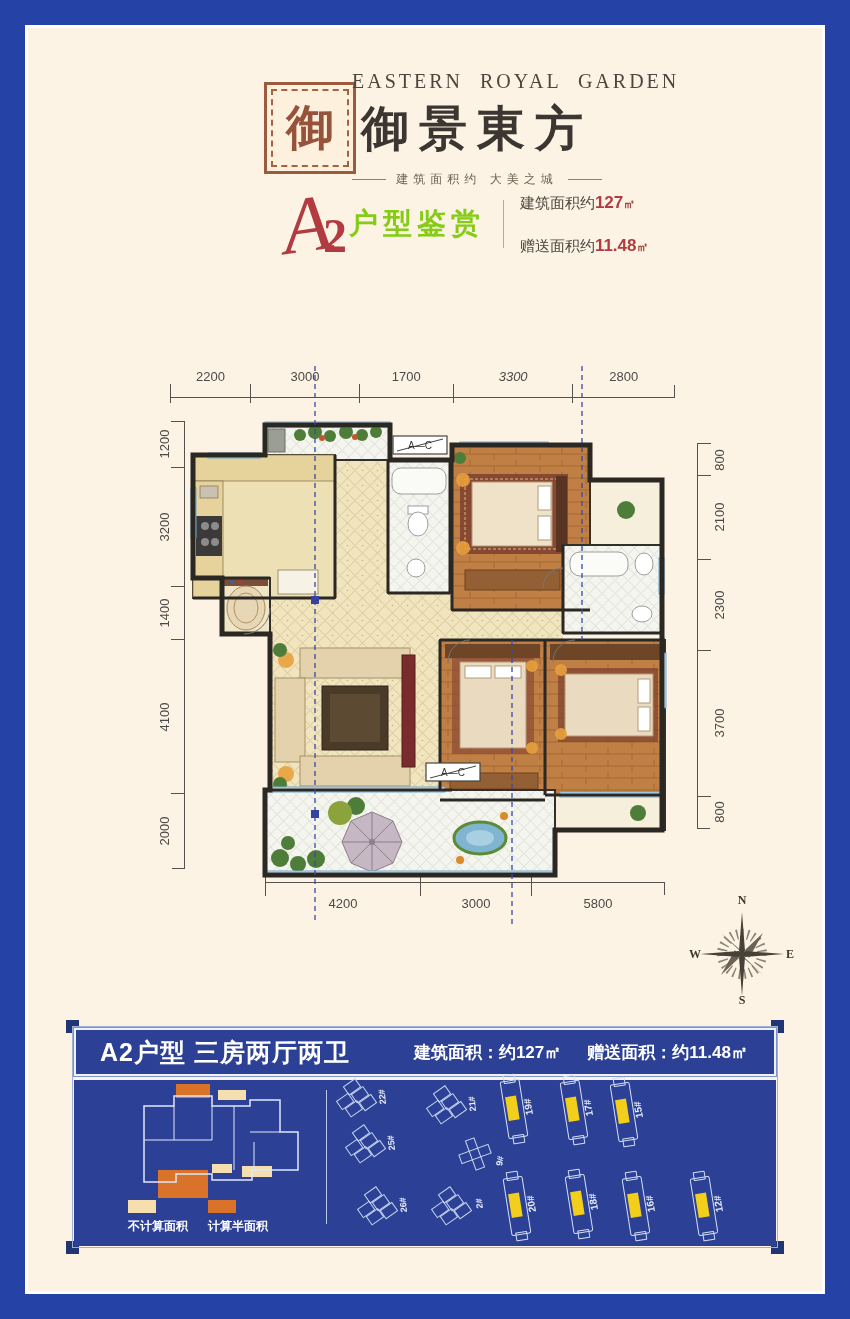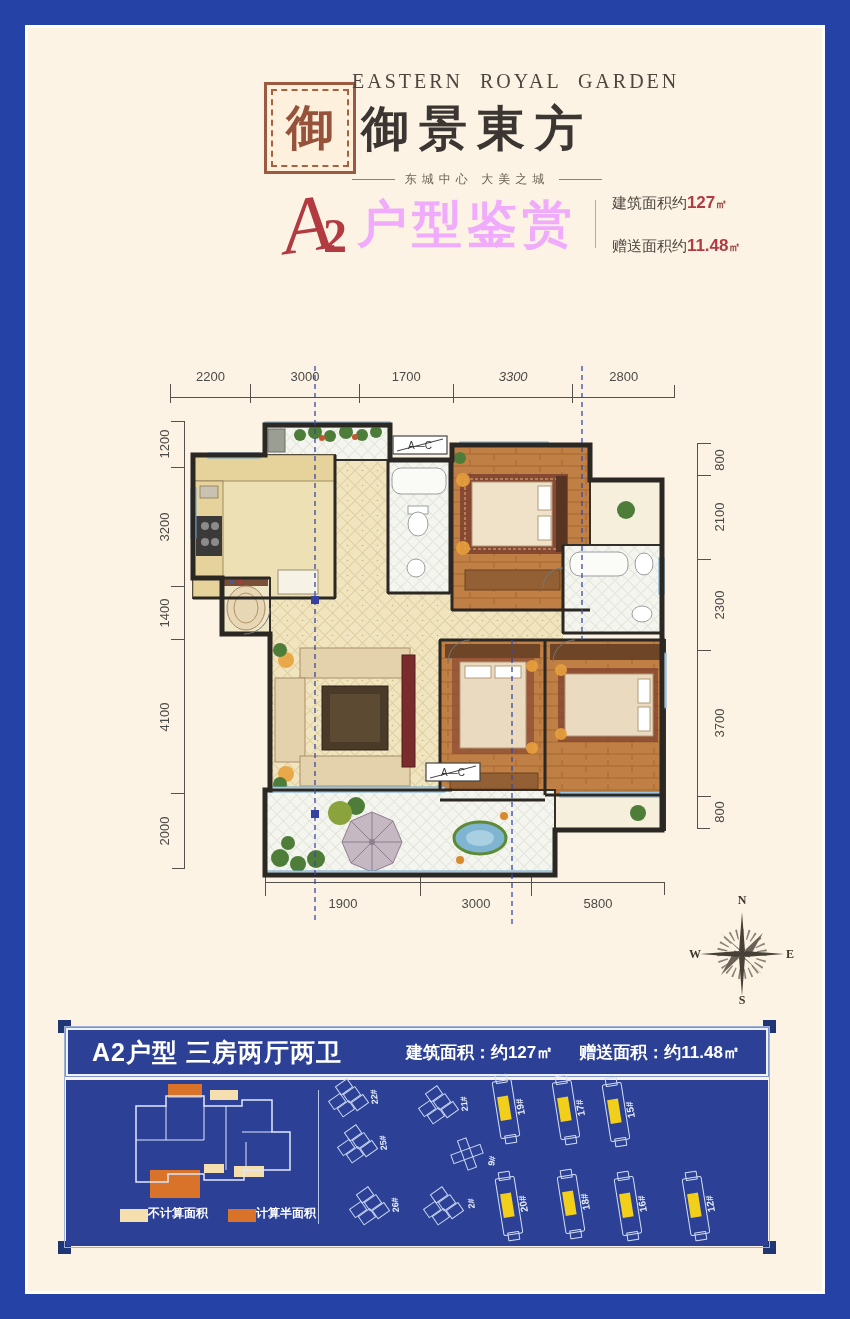--- a/index.html
+++ b/index.html
@@ -17,21 +17,21 @@
   .brand-en{font-family:"Liberation Serif",serif;font-size:20px;letter-spacing:3px;word-spacing:9px;color:#4c463f;white-space:nowrap;}
   .brand-cn{font-family:"Liberation Serif",serif;font-size:48px;font-weight:bold;letter-spacing:10px;color:#3b3631;margin-top:4px;white-space:nowrap;}
   .tagline{display:flex;align-items:center;justify-content:center;gap:10px;margin-top:10px;
            font-size:12px;letter-spacing:5px;color:#6f6354;white-space:nowrap;}
   .tagline::before,.tagline::after{content:"";height:1px;width:44px;background:#8d8070;}
 
   
   .title-row{position:absolute;left:282px;top:186px;height:76px;display:flex;align-items:center;}
   .script-a{font-family:"Liberation Serif",serif;font-style:italic;font-size:80px;line-height:1;color:#b23b42;transform:rotate(-8deg);margin-right:-8px;}
   .num-2{font-family:"Liberation Serif",serif;font-size:48px;font-weight:bold;color:#b23b42;margin-top:22px;}
-  .title-cn{font-family:"Liberation Serif",serif;font-size:50px;font-weight:bold;letter-spacing:5px;color:#f0abfc;margin-left:10px;}
+  .title-cn{font-family:"Liberation Serif",serif;font-size:29px;font-weight:bold;letter-spacing:5px;color:#84cc16;margin-left:2px;}
   .title-divider{width:1px;height:48px;background:#b5ab9c;margin:0 16px 0 18px;}
   .area-block{display:flex;flex-direction:column;gap:23px;}
   .area-line{font-size:15px;color:#4c463f;white-space:nowrap;}
   .area-line .val{color:#b23b42;font-weight:bold;font-size:17px;}
   .area-line .unit{color:#a14a44;font-size:12px;font-weight:bold;}
 
   
   .dims{position:absolute;display:flex;color:#4a4a48;}
   .dims .dim-seg{position:relative;flex-basis:0;min-width:0;}
   .dim-label{font-size:13px;white-space:nowrap;}
@@ -51,34 +51,34 @@
   .v-left .dim-label{position:absolute;top:50%;left:50%;transform:translate(calc(-50% - 14px),-50%) rotate(-90deg);}
   .v-right{flex-direction:column;align-items:flex-start;}
   .v-right .dim-seg{width:13px;border-top:1px solid #55524e;border-left:1px solid #55524e;}
   .v-right::after{content:"";height:1px;width:13px;background:#55524e;}
   .v-right .dim-label{position:absolute;top:50%;left:50%;transform:translate(calc(-50% + 14px),-50%) rotate(-90deg);}
 
   .plan-svg{position:absolute;left:160px;top:418px;width:540px;height:470px;overflow:visible;}
   .compass-svg{position:absolute;left:687px;top:892px;width:110px;height:115px;}
 
   
-  .panel{position:absolute;left:60px;top:1022px;width:714px;height:230px;}
+  .panel{position:absolute;left:68px;top:1022px;width:714px;height:230px;}
   .corner{position:absolute;width:13px;height:13px;background:#203573;}
   .corner.tl{left:-2px;top:-2px}.corner.tr{right:-2px;top:-2px}
   .corner.bl{left:-2px;bottom:-2px}.corner.br{right:-2px;bottom:-2px}
   .panel-frame{position:absolute;inset:4px;border:1px solid #9fb0d8;}
   .panel-header{position:absolute;left:6px;right:6px;top:6px;height:44px;background:#2c4196;
                 border:2px solid #eef2fb;outline:1px solid #7e93c7;
                 display:flex;align-items:center;color:#fff;}
   .panel-title{font-size:25px;font-weight:bold;letter-spacing:1px;padding-left:24px;white-space:nowrap;}
   .panel-specs{display:flex;gap:26px;margin-left:64px;font-size:17px;font-weight:bold;white-space:nowrap;}
   .panel-body{position:absolute;left:6px;right:6px;top:58px;bottom:6px;background:#2c4196;}
   .miniplan{position:absolute;left:40px;top:2px;width:205px;height:122px;overflow:visible;}
   .legend{position:absolute;left:54px;top:120px;display:flex;gap:20px;}
-  .legend-item{display:flex;flex-direction:row;align-items:flex-end;}
+  .legend-item{display:flex;flex-direction:column;align-items:flex-start;}
   .legend-swatch{display:block;width:28px;height:13px;}
   .legend-label{margin-top:5px;color:#fff;font-size:12px;font-weight:bold;white-space:nowrap;}
   .panel-divider{position:absolute;left:252px;top:10px;width:1px;height:134px;background:rgba(225,234,252,.8);}
   .sitemap{position:absolute;inset:0;}
   .bldg{position:absolute;}
   .bldg i{display:block;}
   .bldg-label{position:absolute;color:#e9eefb;font-size:10px;font-weight:bold;white-space:nowrap;}
   .bldg.slab{width:18px;height:56px;border:1px solid #d3def6;border-radius:2px;}
   .slab::before,.slab::after{content:"";position:absolute;left:3px;width:10px;height:7px;border:1px solid #d3def6;border-radius:1px;}
   .slab::before{top:-7px}.slab::after{bottom:-7px}
@@ -102,21 +102,21 @@
   <div class="content">
 
     <div class="seal">
       <div class="seal-inner">
         <span class="seal-glyph">御</span>
       </div>
     </div>
     <div class="brand">
       <div class="brand-en">EASTERN ROYAL GARDEN</div>
       <div class="brand-cn">御景東方</div>
-      <div class="tagline">东城中心  大美之城</div>
+      <div class="tagline">建筑面积约  大美之城</div>
     </div>
 
     <div class="title-row">
       <span class="script-a">A</span>
       <span class="num-2">2</span>
       <span class="title-cn">户型鉴赏</span>
       <span class="title-divider"></span>
       <span class="area-block">
         <span class="area-line"><span>建筑面积约</span><span class="val">127</span><span class="unit">㎡</span></span>
         <span class="area-line"><span>赠送面积约</span><span class="val">11.48</span><span class="unit">㎡</span></span>
@@ -135,21 +135,21 @@
         </div>
         <div class="dim-seg" style="flex-grow: 3300; font-style: italic;">
           <span class="dim-label">3300</span>
         </div>
         <div class="dim-seg" style="flex-grow: 2800;">
           <span class="dim-label">2800</span>
         </div>
       </div>
     <div class="dims h-bottom" style="left:265px;top:882px;width:400px;height:32px">
         <div class="dim-seg" style="flex-grow: 4200;">
-          <span class="dim-label">1900</span>
+          <span class="dim-label">4200</span>
         </div>
         <div class="dim-seg" style="flex-grow: 3000;">
           <span class="dim-label">3000</span>
         </div>
         <div class="dim-seg" style="flex-grow: 3600;">
           <span class="dim-label">5800</span>
         </div>
       </div>
     <div class="dims v-left" style="left:151px;top:421px;width:34px;height:448px">
         <div class="dim-seg" style="flex-grow: 1200;">

